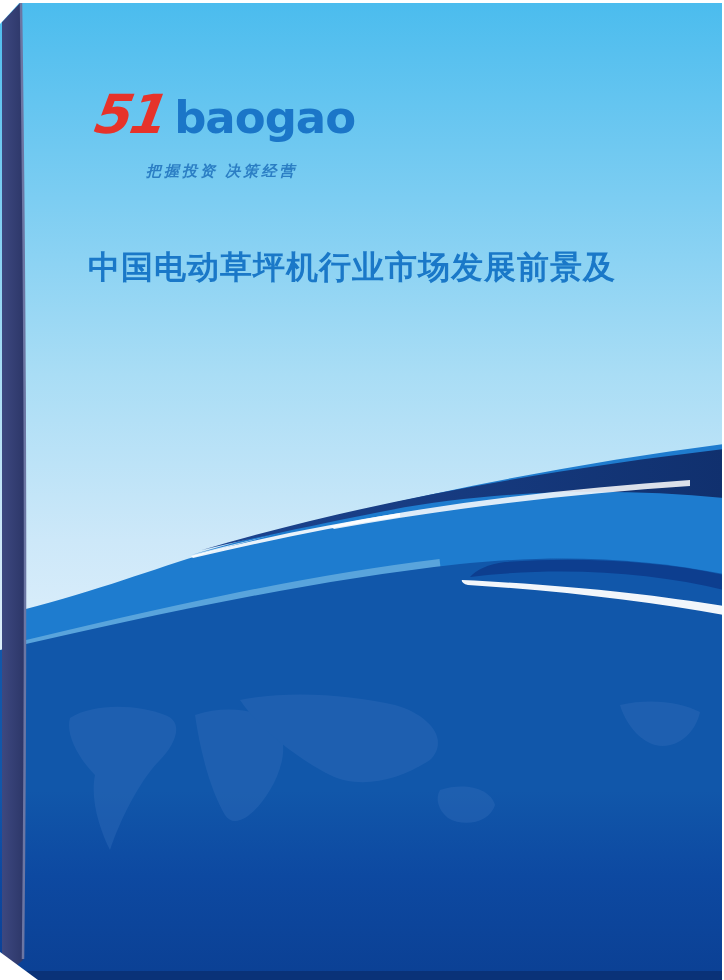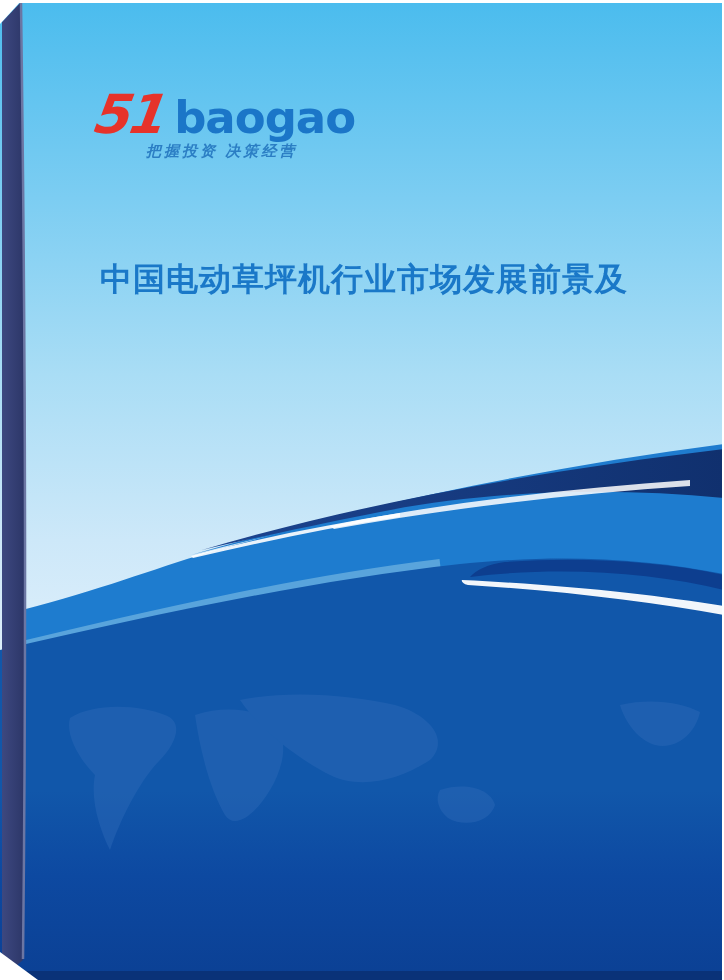--- a/index.html
+++ b/index.html
@@ -20,27 +20,27 @@
   .logo-51{
     color:var(--c-logoRed);font-size:54px;font-weight:bold;font-style:italic;
     transform:skewX(-10deg);display:inline-block;letter-spacing:-3px;
     font-family:"DejaVu Sans","Liberation Sans",sans-serif;
   }
   .logo-name{
     color:var(--c-logoBlue);font-size:45px;font-weight:bold;letter-spacing:-1px;
     margin-left:9px;font-family:"DejaVu Sans","Liberation Sans",sans-serif;
   }
   .logo-tagline{
-    margin-top:0;margin-left:50px;color:var(--c-taglineBlue);
+    margin-top:20px;margin-left:50px;color:var(--c-taglineBlue);
     font-size:15px;font-weight:bold;font-style:italic;letter-spacing:3px;
     white-space:nowrap;
   }
   
   .title{
-    position:absolute;left:88px;top:246px;margin:12px;
+    position:absolute;left:88px;top:246px;margin:0;
     color:var(--c-titleBlue);font-size:32px;font-weight:bold;letter-spacing:1px;
     line-height:43px;width:600px;
   }
   .title .line{display:block;white-space:nowrap;}
 </style>
 </head>
 <body>
 
 <div class="stage">
 

